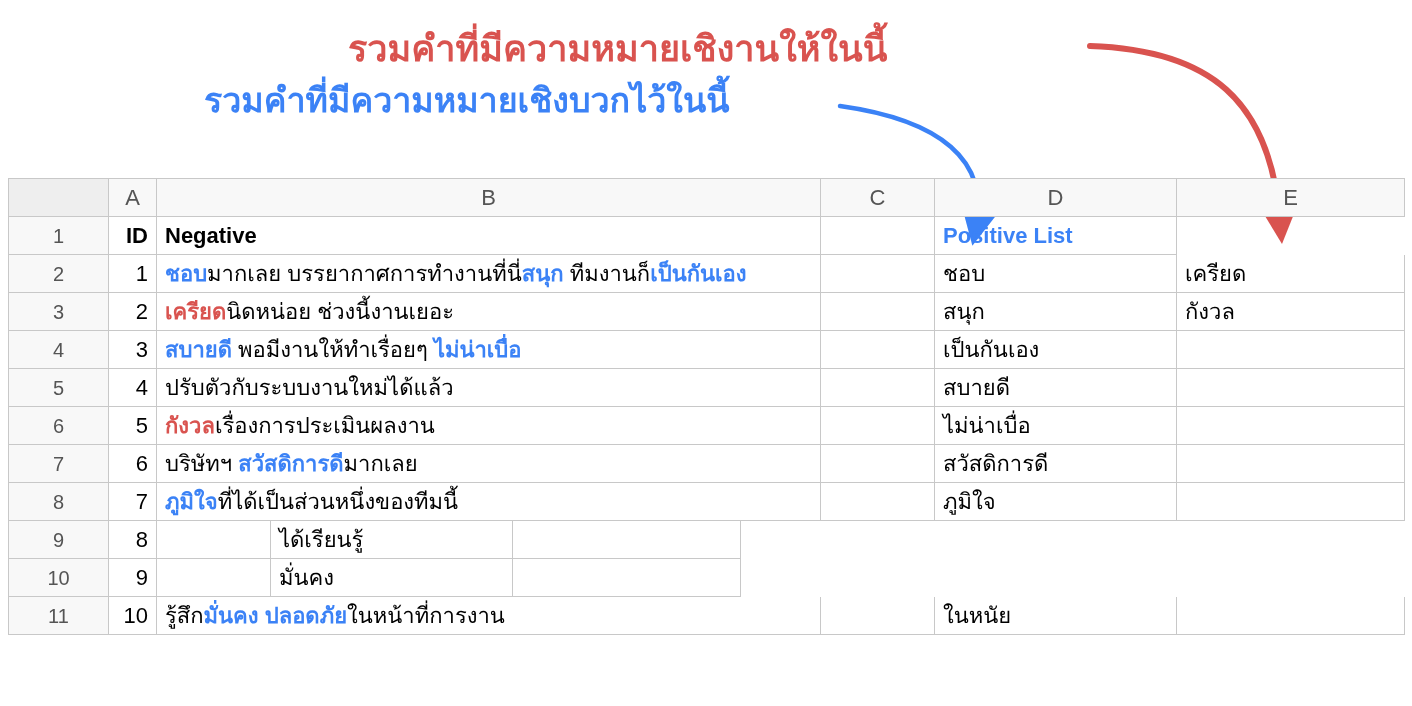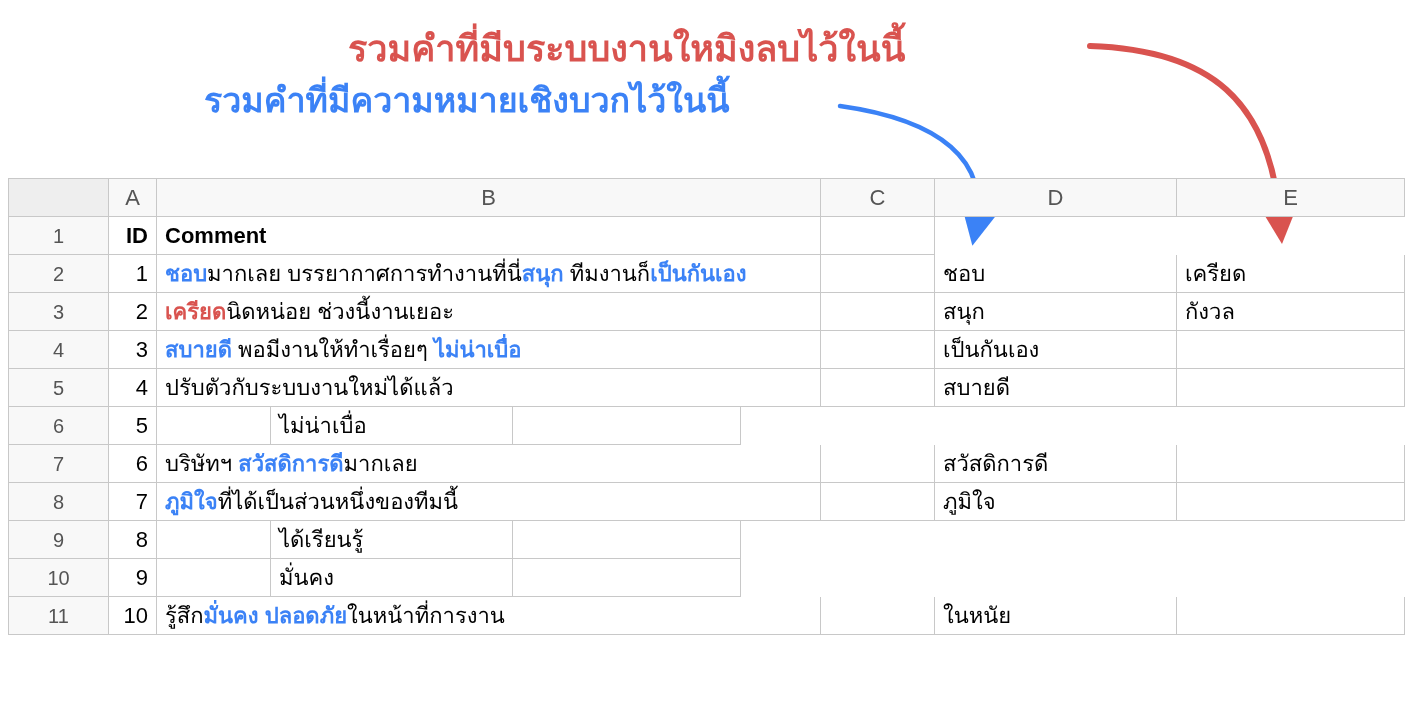--- a/index.html
+++ b/index.html
@@ -90,21 +90,21 @@
   .neg-head { color:#d9534f; font-weight:700;}
   .hlpos { color:#3b82f6; font-weight:700;}
   .hlneg { color:#d9534f; font-weight:700;}
 </style>
 </head>
 <body>
 
 <div class="page">
 
   <div class="annotations">
-    <div class="anno-red">รวมคำที่มีบระบบงานใหมิงลบไว้ในนี้</div>
+    <div class="anno-red">รวมคำที่มีความหมายเชิงานให้ในนี้</div>
     <div class="anno-blue">รวมคำที่มีความหมายเชิงบวกไว้ในนี้</div>
     <svg class="arrow-svg" viewBox="0 0 1412 300">
       <defs>
         <marker id="ahRed" markerWidth="12" markerHeight="12" refX="6" refY="6" orient="auto">
           <path d="M2,2 L10,6 L2,10 Z" fill="#d9534f"></path>
         </marker>
         <marker id="ahBlue" markerWidth="12" markerHeight="12" refX="6" refY="6" orient="auto">
           <path d="M2,2 L10,6 L2,10 Z" fill="#3b82f6"></path>
         </marker>
       </defs>
@@ -122,22 +122,23 @@
       <div class="cell col-A" style="text-align:center">A</div>
       <div class="cell col-B" style="text-align:center">B</div>
       <div class="cell col-C" style="text-align:center">C</div>
       <div class="cell col-D" style="text-align:center">D</div>
       <div class="cell col-E" style="text-align:center">E</div>
     </div>
 
     <div class="row data-head">
       <div class="cell col-rh" style="font-weight:400">1</div>
       <div class="cell col-A" style="text-align:right">ID</div>
-      <div class="cell col-B">Comment</div>
+      <div class="cell col-B">Negative</div>
       <div class="cell col-C"></div>
+      <div class="cell col-D pos-head">Positive List</div>
     </div>
 
     <div id="rows-mount">
         <div class="row">
           <div class="cell col-rh">2</div>
           <div class="cell col-A">1</div>
           <div class="cell col-B"><span class="hlpos">ชอบ</span><span>มากเลย บรรยากาศการทำงานที่นี่</span><span class="hlpos">สนุก</span><span> ทีมงานก็</span><span class="hlpos">เป็นกันเอง</span></div>
           <div class="cell col-C"></div>
           <div class="cell col-D">ชอบ</div>
           <div class="cell col-E">เครียด</div>
@@ -162,20 +163,21 @@
           <div class="cell col-rh">5</div>
           <div class="cell col-A">4</div>
           <div class="cell col-B"><span>ปรับตัวกับระบบงานใหม่ได้แล้ว</span></div>
           <div class="cell col-C"></div>
           <div class="cell col-D">สบายดี</div>
           <div class="cell col-E"></div>
         </div>
         <div class="row">
           <div class="cell col-rh">6</div>
           <div class="cell col-A">5</div>
+          <div class="cell col-B"><span class="hlneg">กังวล</span><span>เรื่องการประเมินผลงาน</span></div>
           <div class="cell col-C"></div>
           <div class="cell col-D">ไม่น่าเบื่อ</div>
           <div class="cell col-E"></div>
         </div>
         <div class="row">
           <div class="cell col-rh">7</div>
           <div class="cell col-A">6</div>
           <div class="cell col-B"><span>บริษัทฯ </span><span class="hlpos">สวัสดิการดี</span><span>มากเลย</span></div>
           <div class="cell col-C"></div>
           <div class="cell col-D">สวัสดิการดี</div>

